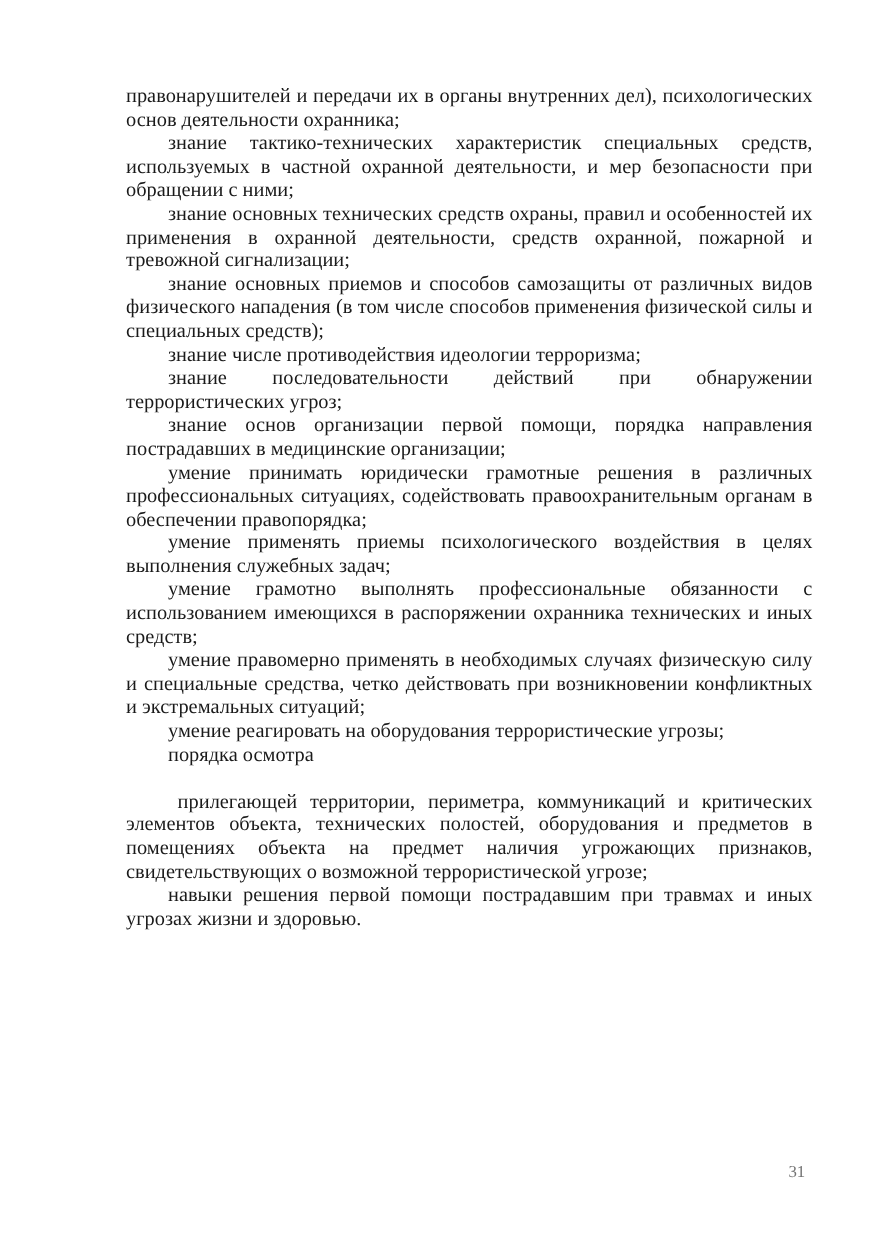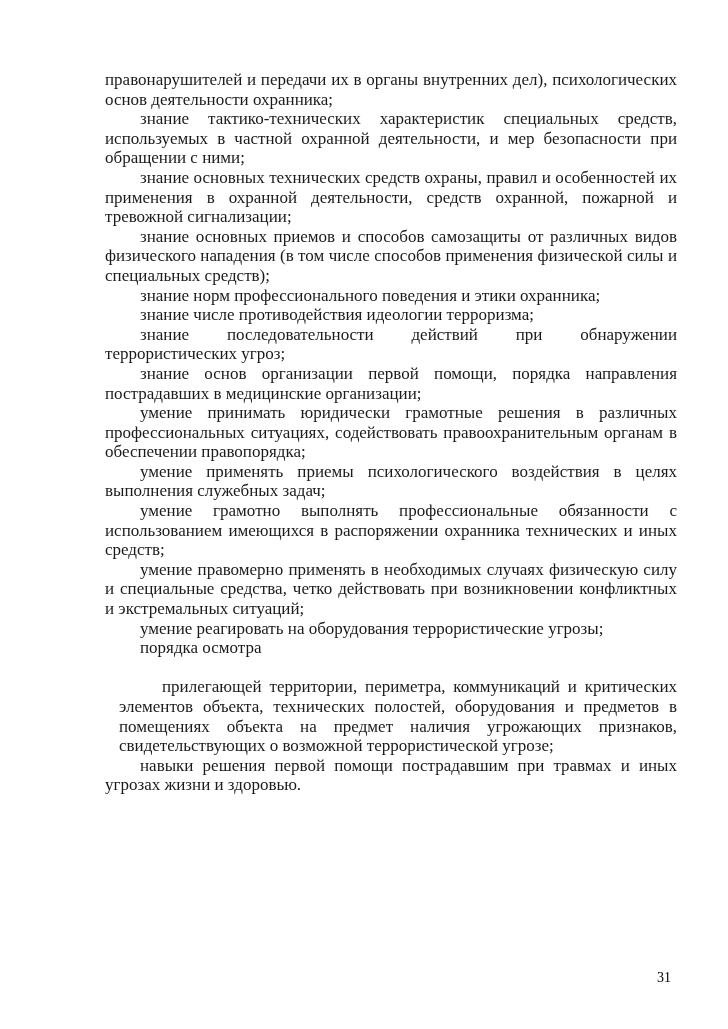--- a/index.html
+++ b/index.html
@@ -34,44 +34,42 @@
   .para {
     margin: 0;
     text-indent: 35px;
     text-align: justify;
   }
   .para.noindent {
     text-indent: 0;
   }
   .para.cont {
     text-indent: 43px;
-    margin-left: 14px;
   }
   .blank {
     height: 19.6px;
   }
   .page-number {
     position: absolute;
     left: 657px;
     top: 970px;
     font-size: 14px;
     line-height: 16px;
-    color: #000000;
+    color: #737373;
   }
 </style>
 </head>
 <body>
 
 <div class="page">
   <div class="text-block">
     <p class="para noindent">правонарушителей и передачи их в органы внутренних дел), психологических основ деятельности охранника;</p>
     <p class="para">знание тактико-технических характеристик специальных средств, используемых в частной охранной деятельности, и мер безопасности при обращении с ними;</p>
     <p class="para">знание основных технических средств охраны, правил и особенностей их применения в охранной деятельности, средств охранной, пожарной и тревожной сигнализации;</p>
     <p class="para">знание основных приемов и способов самозащиты от различных видов физического нападения (в том числе способов применения физической силы и специальных средств);</p>
-    <p class="para">знание норм профессионального поведения и этики охранника;</p>
     <p class="para">знание числе противодействия идеологии терроризма;</p>
     <p class="para">знание последовательности действий при обнаружении террористических угроз;</p>
     <p class="para">знание основ организации первой помощи, порядка направления пострадавших в медицинские организации;</p>
     <p class="para">умение принимать юридически грамотные решения в различных профессиональных ситуациях, содействовать правоохранительным органам в обеспечении правопорядка;</p>
     <p class="para">умение применять приемы психологического воздействия в целях выполнения служебных задач;</p>
     <p class="para">умение грамотно выполнять профессиональные обязанности с использованием имеющихся в распоряжении охранника технических и иных средств;</p>
     <p class="para">умение правомерно применять в необходимых случаях физическую силу и специальные средства, четко действовать при возникновении конфликтных и экстремальных ситуаций;</p>
     <p class="para">умение реагировать на оборудования террористические угрозы;</p>
     <p class="para">порядка осмотра</p>
     <div class="blank"></div>

